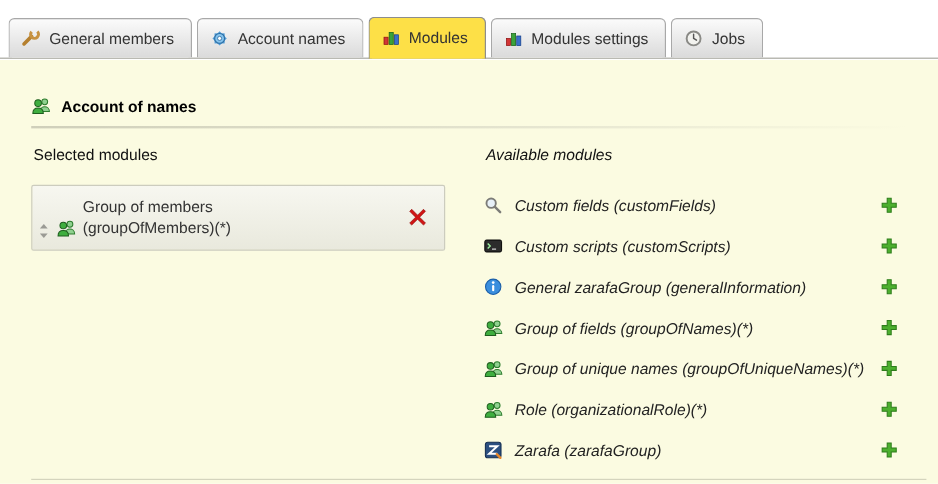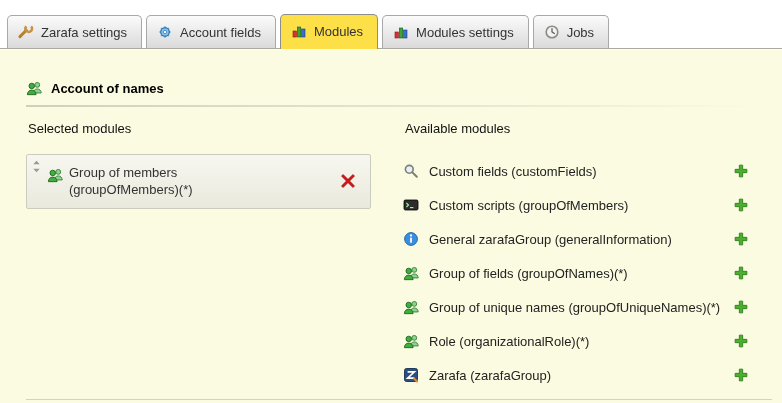--- a/index.html
+++ b/index.html
@@ -46,30 +46,30 @@
     font-weight:bold; color:#000;
   }
   .section-head .icon { display:flex; width:17px; height:17px; }
   .rule {
     height:2px; margin-top:8px;
     background:linear-gradient(to right, #cfcfba, #e4e4cf 55%, rgba(228,228,207,0));
   }
 
   .columns { display:flex; margin-top:14px; }
   .col-left { width:377px; flex:none; }
-  .col-right { flex:1; min-width:0; }
+  .col-right { flex:1; min-width:0;font-style:italic; }
   .col-head { color:#111; margin:0 0 18px 2px; }
 
   
   .selected-box {
     width:345px; min-height:50px; position:relative;
     border:1px solid #ccccbe; border-radius:2px;
     background:linear-gradient(#f7f7f0,#e9e9dd);
     padding:3px 44px 9px 5px;
-    display:flex; align-items:flex-start;
+    display:flex; align-items:flex-end;
   }
   .drag { display:flex; margin:2px 4px 0 0; cursor:grab; }
   .selected-box .micon { display:flex; width:17px; height:17px; margin:9px 5px 0 2px; }
   .sel-label { margin-top:7px; width:200px; line-height:1.3; color:#333; }
   .del {
     position:absolute; right:14px; top:50%; transform:translateY(-50%);
     display:flex; cursor:pointer; border:none; background:none; padding:0;
   }
 
   
@@ -93,33 +93,33 @@
 
   <div class="tabbar">
 
     <div class="tab">
       <span class="ticon">
         <svg viewBox="0 0 16 16" width="16" height="16">
           <path d="M2 12.6 8.3 6.3" stroke="#b5802f" stroke-width="3" stroke-linecap="round" fill="none"></path>
           <circle cx="10.8" cy="4.6" r="3.3" fill="none" stroke="#c79241" stroke-width="2.5" stroke-dasharray="15 6" transform="rotate(-45 10.8 4.6)"></circle>
         </svg>
       </span>
-      <span>Zarafa settings</span>
+      <span>General members</span>
     </div>
 
     <div class="tab">
       <span class="ticon">
         <svg viewBox="0 0 16 16" width="16" height="16">
           <rect x="3.8" y="3.8" width="8.4" height="8.4" fill="#4f9bd6"></rect>
           <rect x="3.8" y="3.8" width="8.4" height="8.4" fill="#4f9bd6" transform="rotate(45 8 8)"></rect>
           <circle cx="8" cy="8" r="4.1" fill="#85c4ee" stroke="#2c6da3" stroke-width="0.9"></circle>
           <circle cx="8" cy="8" r="1.7" fill="#ffffff" stroke="#2c6da3" stroke-width="0.7"></circle>
         </svg>
       </span>
-      <span>Account fields</span>
+      <span>Account names</span>
     </div>
 
     <div class="tab active">
       <span class="ticon">
         <svg viewBox="0 0 16 16" width="16" height="16">
           <rect x="2" y="8" width="3.4" height="6" fill="#d23535" stroke="#8f1212" stroke-width="0.6"></rect>
           <rect x="6.3" y="4" width="3.4" height="10" fill="#3aa33a" stroke="#146014" stroke-width="0.6"></rect>
           <rect x="10.6" y="6" width="3.4" height="8" fill="#3a6fc9" stroke="#123e8a" stroke-width="0.6"></rect>
         </svg>
       </span>
@@ -212,21 +212,21 @@
         </div>
 
         <div class="arow">
           <span class="micon">
             <svg viewBox="0 0 16 16" width="16" height="16">
               <rect x="1" y="3" width="14" height="10" rx="1.4" fill="#2c2c2c" stroke="#000" stroke-width="0.8"></rect>
               <path d="M3.4 6l2.1 2-2.1 2" stroke="#9dee9d" stroke-width="1.2" fill="none"></path>
               <path d="M7 10.6h3.4" stroke="#cfcfcf" stroke-width="1.2"></path>
             </svg>
           </span>
-          <span class="alabel">Custom scripts (groupOfMembers)</span>
+          <span class="alabel">Custom scripts (customScripts)</span>
           <button class="add">
             <svg viewBox="0 0 16 16" width="14" height="14">
               <path d="M6.1 1.3h3.8v4.8h4.8v3.8H9.9v4.8H6.1V9.9H1.3V6.1h4.8z" fill="#4caf2e" stroke="#2e7d1b" stroke-width="1"></path>
             </svg>
           </button>
         </div>
 
         <div class="arow">
           <span class="micon">
             <svg viewBox="0 0 16 16" width="16" height="16">

